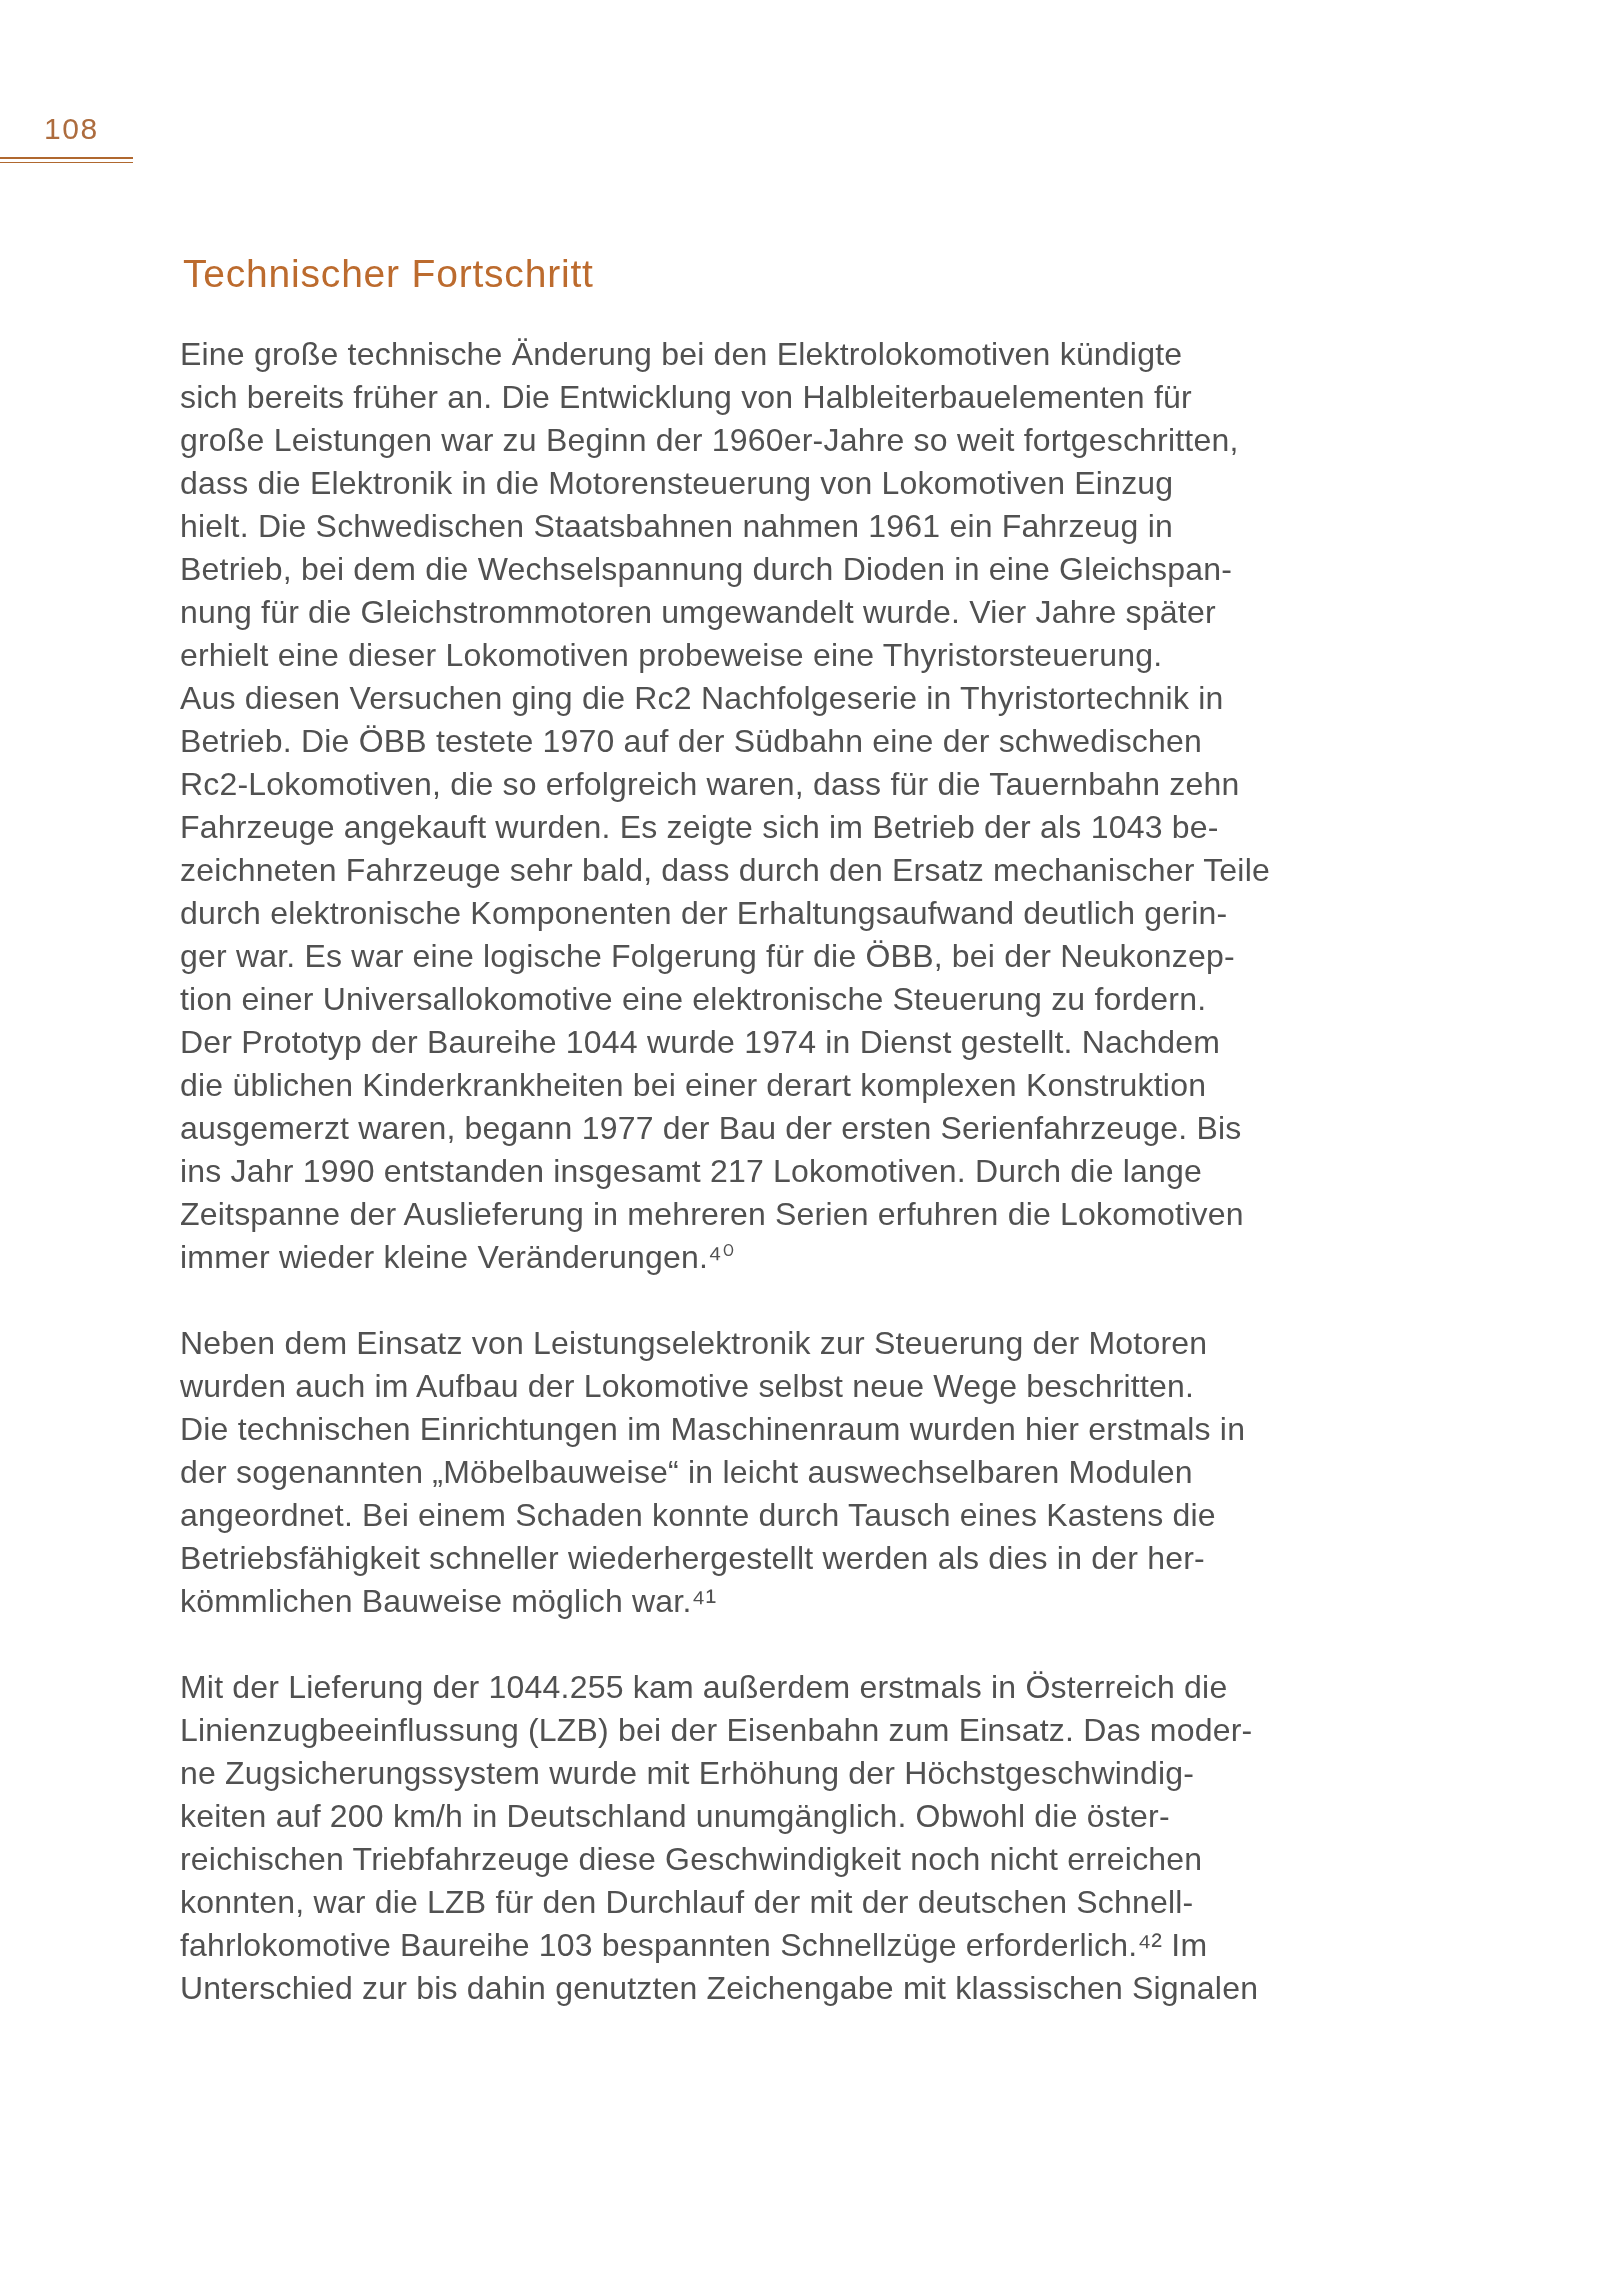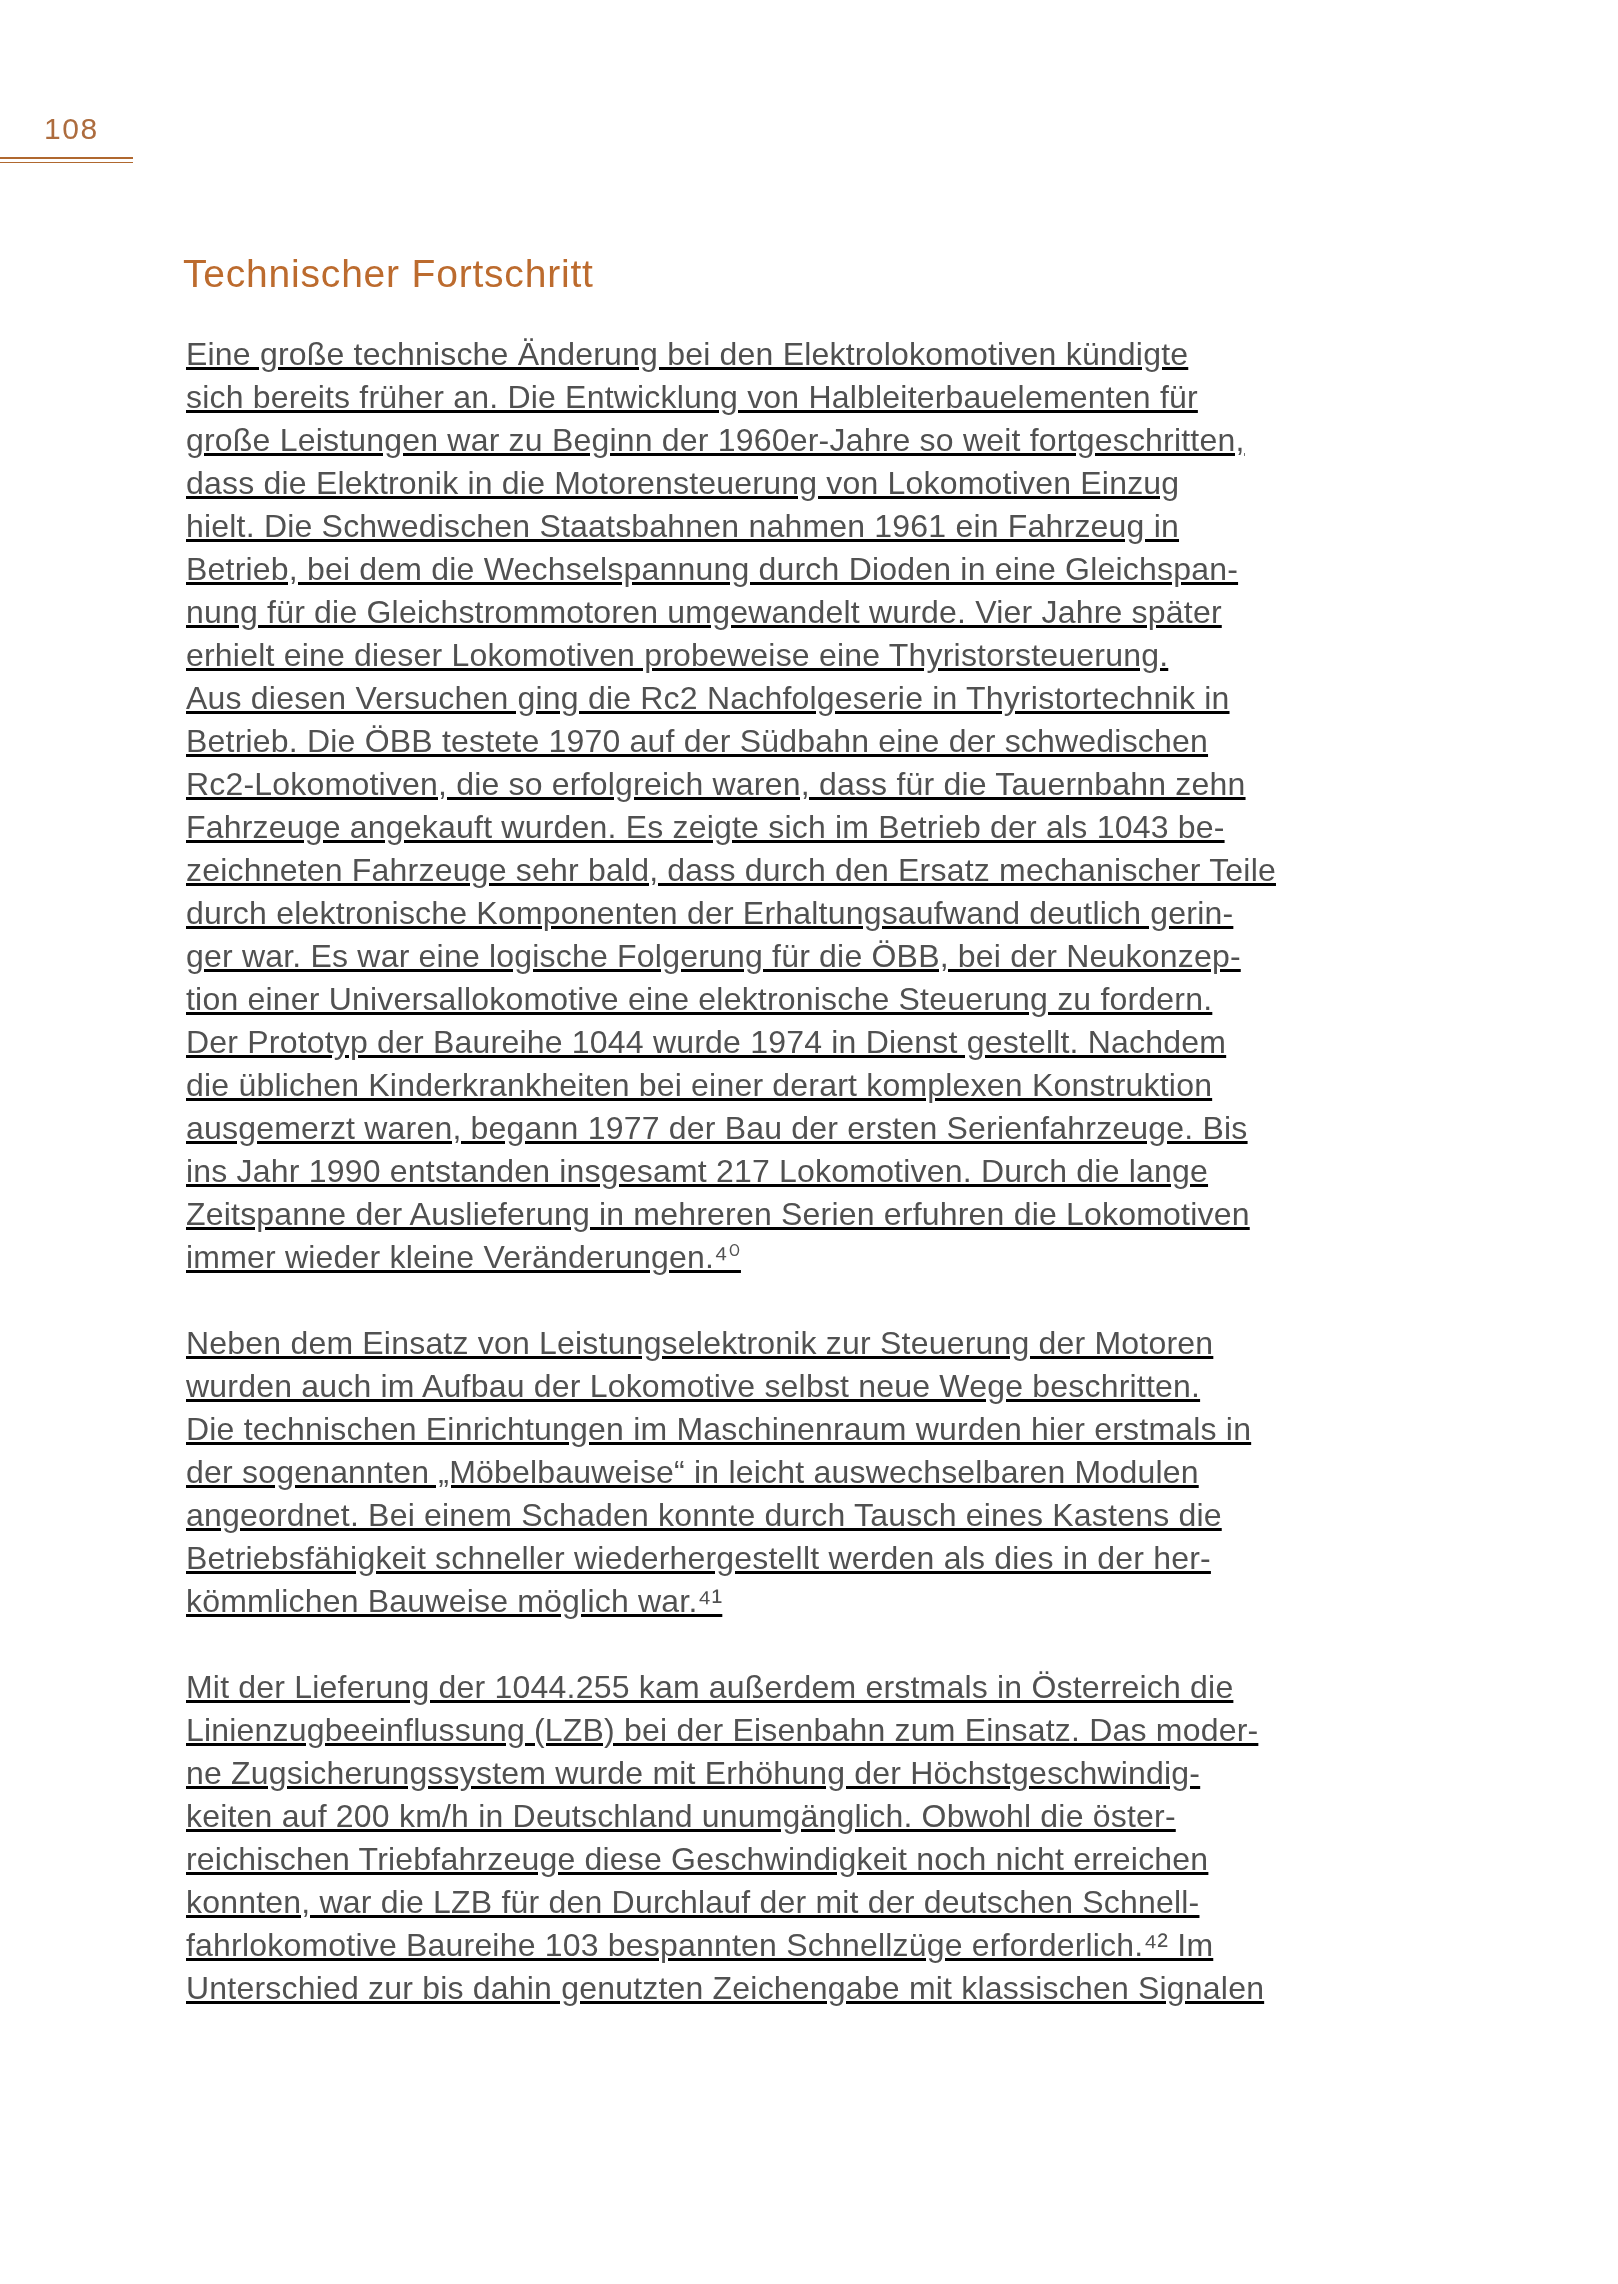--- a/index.html
+++ b/index.html
@@ -44,24 +44,23 @@
     left: 0;
     top: 241px;
     margin: 11px;
     font-size: 39px;
     font-weight: 300;
     letter-spacing: 0.8px;
     color: #bc6b2e;
   }
   .body-text {
     position: absolute;
-    left: 14px;
+    left: 8px;
     top: 333px;
     width: 1149px;
-    text-decoration: underline;
   }
   .body-text p {
     margin: 0 0 43px 0;
     font-size: 32px;
     font-weight: 300;
     line-height: 43px;
     letter-spacing: 0.2px;
     color: #515151;
     white-space: pre;
   }

